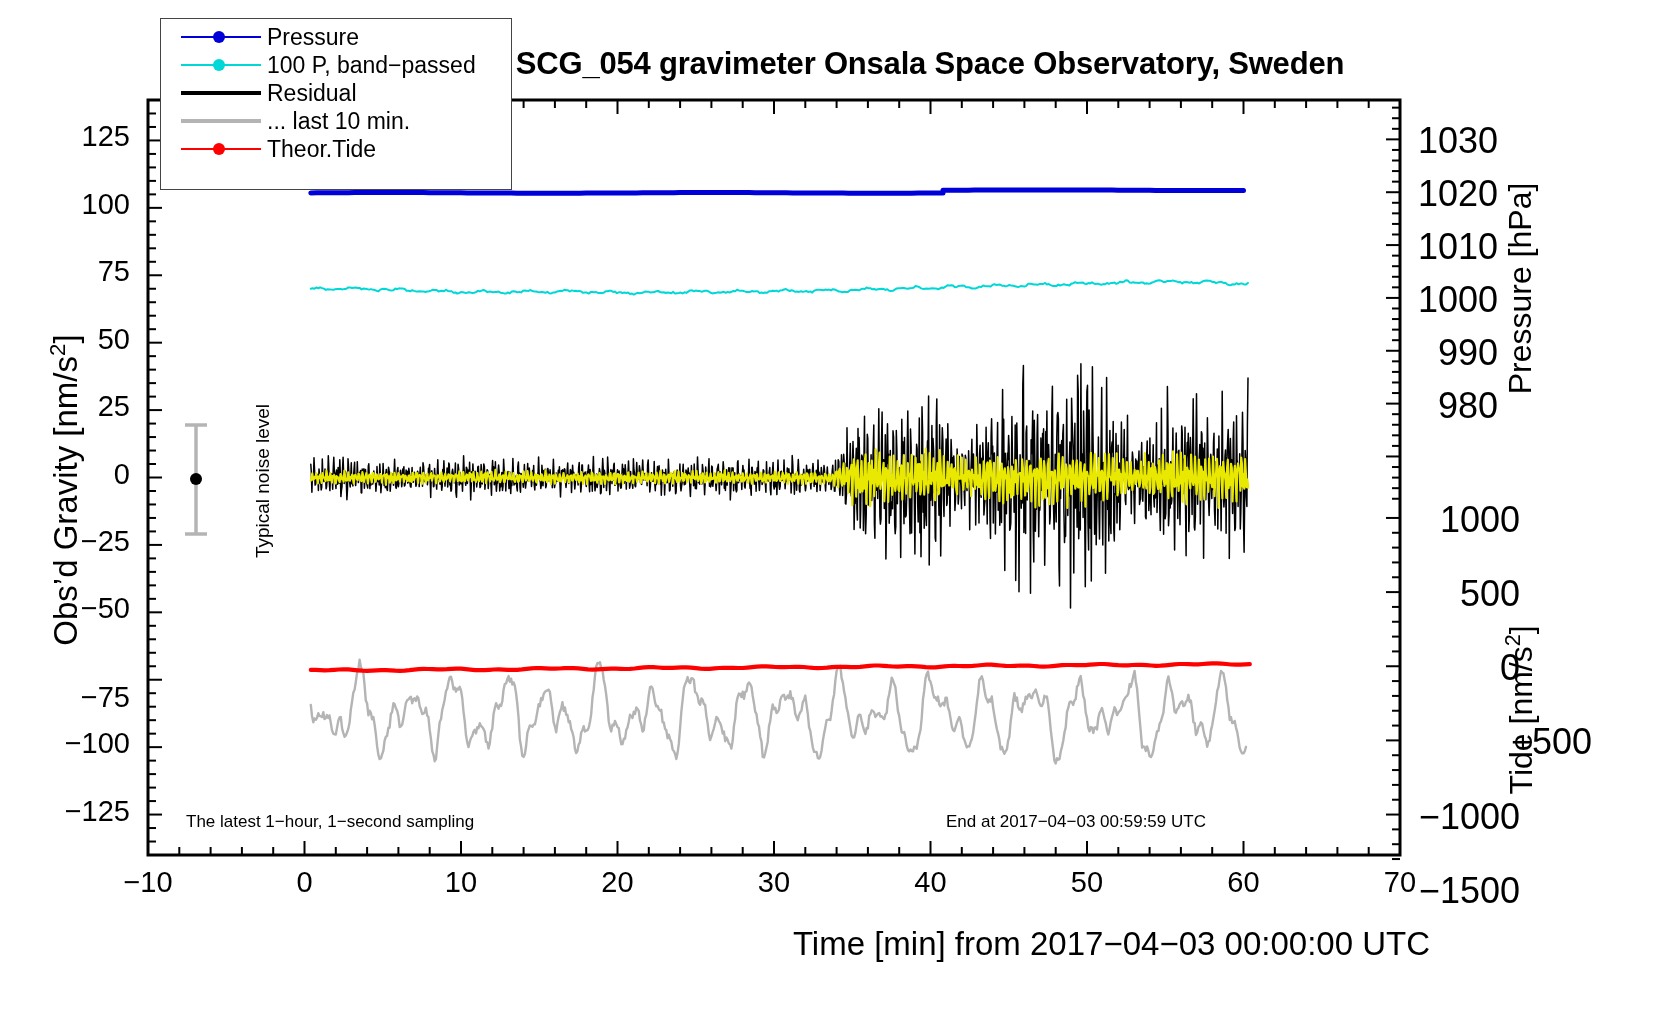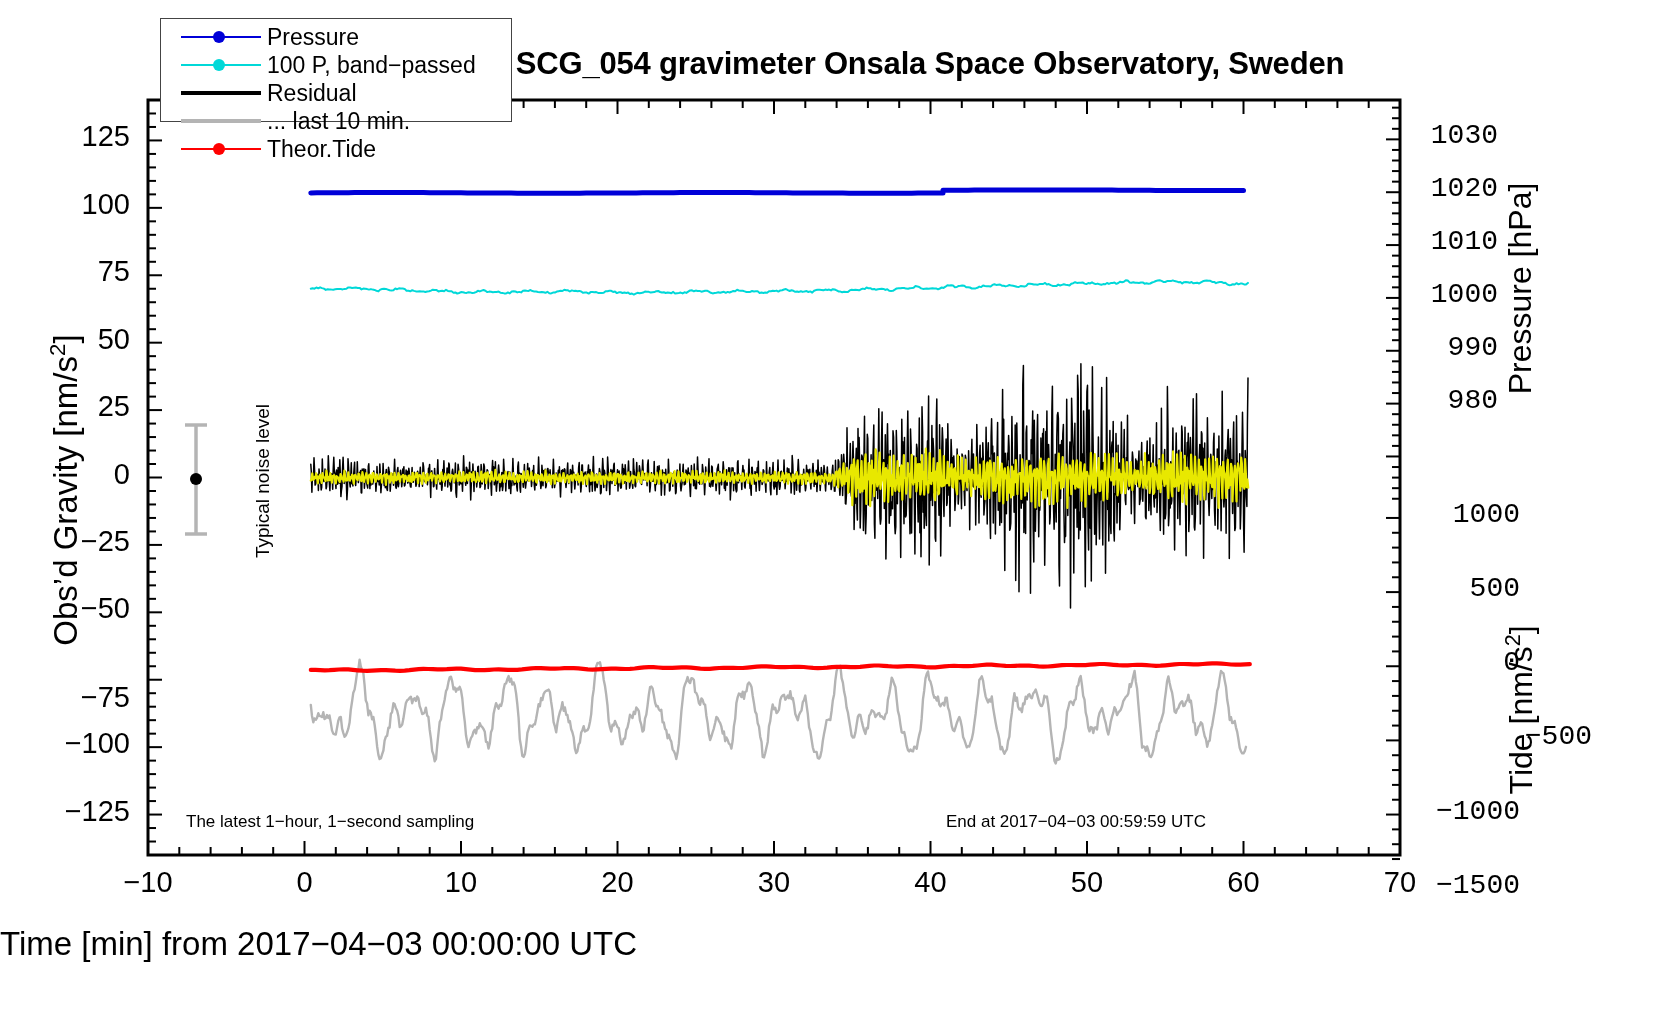--- a/index.html
+++ b/index.html
@@ -17,48 +17,48 @@
     transform:rotate(-90deg); transform-origin:center center;
     text-align:center; font-size:32px; color:#000; white-space:nowrap;
   }
   .ylabel-right-bot{
     position:absolute; left:1340px; top:690px; width:360px;
     transform:rotate(-90deg); transform-origin:center center;
     text-align:center; font-size:32px; color:#000; white-space:nowrap;
   }
   .xlabel{
     position:absolute; left:0; top:925px; width:1430px;
-    text-align:left; font-size:33px; color:#000; white-space:nowrap;
+    text-align:right; font-size:33px; color:#000; white-space:nowrap;
   }
   .sup{font-size:0.68em; vertical-align:super;}
 
   
   .chart-title{
     position:absolute; left:430px; top:46px; width:1000px;
     text-align:center; font-size:31px; font-weight:bold; color:#000;
     white-space:nowrap; letter-spacing:-0.2px;
   }
 
   
   .ytick{position:absolute; right:0; font-size:29px; color:#000; text-align:right; white-space:nowrap;}
   .ytick-l{width:110px;}
-  .ytick-r{position:absolute; left:0; width:100px; text-align:right; font-size:28px; color:#000; white-space:nowrap;font-family:Liberation Mono, monospace;}
+  .ytick-r{position:absolute; left:0; width:100px; text-align:right; font-size:36px; color:#000; white-space:nowrap;}
   .xtick{position:absolute; font-size:29px; color:#000; text-align:center; width:90px; white-space:nowrap;}
 
   
   .note{position:absolute; font-size:17px; font-weight:normal; color:#000; white-space:nowrap;}
   .noise-label{
     position:absolute; left:148px; top:470px; width:230px;
     transform:rotate(-90deg); transform-origin:center center;
     text-align:center; font-size:19px; color:#000; white-space:nowrap;
   }
 
   
   .legend{
-    position:absolute; left:160px; top:18px; width:352px; height:104px;
+    position:absolute; left:160px; top:18px; width:352px; height:172px;
     background:#fff; border:1.6px solid #444; box-sizing:border-box;
     padding:4px 0 0 0; z-index:40;
   }
   .legend-row{display:flex; align-items:center; height:28px; padding-left:14px;}
   .legend-key{position:relative; width:92px; height:20px; flex:0 0 92px;}
   .legend-line{position:absolute; top:9px; left:6px; width:80px; height:2px;}
   .legend-line.thick{height:4px; top:8px;}
   .legend-dot{position:absolute; top:4px; left:38px; width:12px; height:12px; border-radius:50%;}
   .legend-text{font-size:23px; color:#000; white-space:nowrap;}
 </style>

